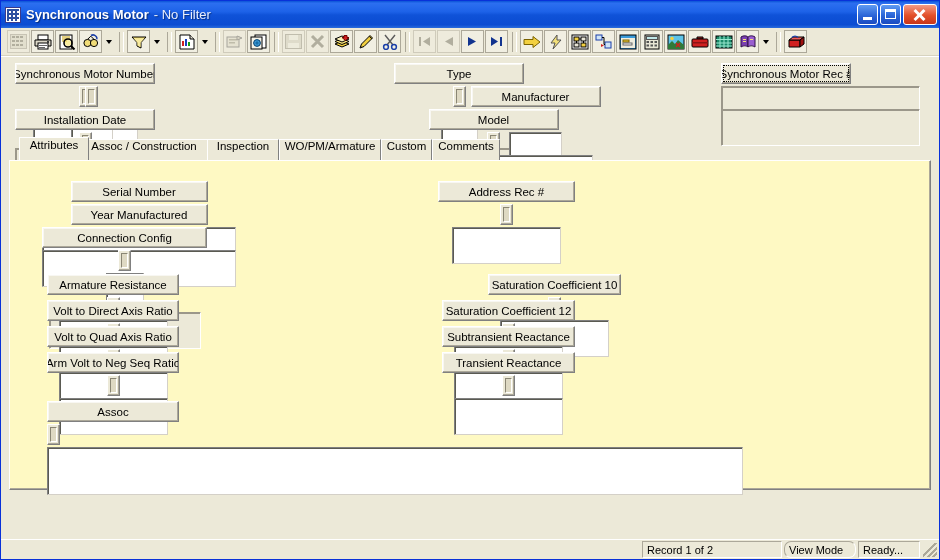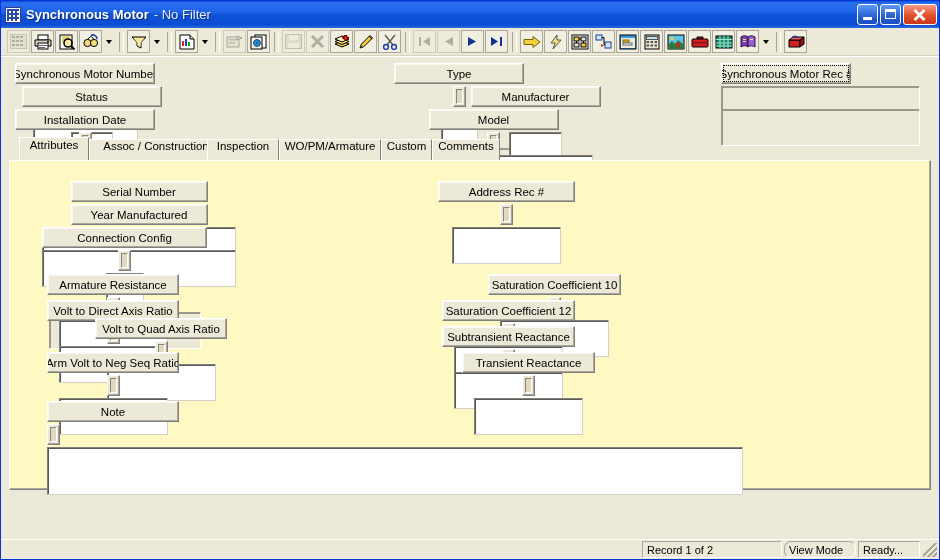--- a/index.html
+++ b/index.html
@@ -542,21 +542,20 @@
 
       <div class="row" style="left:6px; top:0px;">
         <div class="lbl" style="width:140px;">Synchronous Motor Number</div>
         <div class="lookup">
             <i></i>
           </div>
         <div class="inp" style="width:105px;"></div>
       </div>
 
       <div class="row" style="left:6px; top:23px;">
-        <div class="lbl" style="width:140px;">Status</div>
         <div class="lookup">
             <i></i>
           </div>
         <div class="inp" style="width:42px;"></div>
         <div class="inp ro" style="width:153px;"></div>
       </div>
 
       <div class="row" style="left:6px; top:46px;">
         <div class="lbl" style="width:140px;">Installation Date</div>
         <div class="lookup">
@@ -601,21 +600,21 @@
         <div class="inp ro num" style="width:55px;">249</div>
       </div>
       <div class="inp ro" style="position:absolute; left:712px; top:23px; width:199px;"></div>
       <div class="inp ro" style="position:absolute; left:712px; top:46px; width:199px;"></div>
     </div>
 
     <div id="tabstrip">
       <div class="tab active" style="left:10px; width:70px;">
           <span class="tl">Attributes</span>
         </div>
-      <div class="tab" style="left:80px; width:134px;">
+      <div class="tab" style="left:68px; width:134px;">
           <span>Assoc / Construction</span>
         </div>
       <div class="tab" style="left:198px; width:72px;">
           <span>Inspection</span>
         </div>
       <div class="tab" style="left:270px; width:102px;">
           <span>WO/PM/Armature</span>
         </div>
       <div class="tab" style="left:372px; width:51px;">
           <span>Custom</span>
@@ -669,21 +668,21 @@
       </div>
 
       <div class="row" style="left:37px; top:139px;">
         <div class="lbl" style="width:132px;">Volt to Direct Axis Ratio</div>
         <div class="lookup">
             <i></i>
           </div>
         <div class="inp" style="width:109px;"></div>
       </div>
 
-      <div class="row" style="left:37px; top:157px;margin-left:48px;">
+      <div class="row" style="left:37px; top:165px;">
         <div class="lbl" style="width:132px;">Volt to Quad Axis Ratio</div>
         <div class="lookup">
             <i></i>
           </div>
         <div class="inp" style="width:109px;"></div>
       </div>
 
       <div class="row" style="left:37px; top:191px;">
         <div class="lbl" style="width:132px;">Arm Volt to Neg Seq Ratio</div>
         <div class="lookup">
@@ -709,30 +708,30 @@
       </div>
 
       <div class="row" style="left:432px; top:165px;">
         <div class="lbl" style="width:133px;">Subtransient Reactance</div>
         <div class="lookup">
             <i></i>
           </div>
         <div class="inp" style="width:109px;"></div>
       </div>
 
-      <div class="row" style="left:432px; top:191px;margin-left:20px;">
+      <div class="row" style="left:432px; top:191px;">
         <div class="lbl" style="width:133px;">Transient Reactance</div>
         <div class="lookup">
             <i></i>
           </div>
         <div class="inp" style="width:109px;"></div>
       </div>
 
       <div class="row" style="left:37px; top:240px; align-items:flex-start;">
-        <div class="lbl" style="width:132px;">Note</div>
+        <div class="lbl" style="width:132px;">Assoc</div>
         <div class="lookup">
             <i></i>
           </div>
         <div class="inp" style="width:696px; height:48px; line-height:normal; padding-top:2px;"></div>
       </div>
 
     </div>
 
   </div>
 

